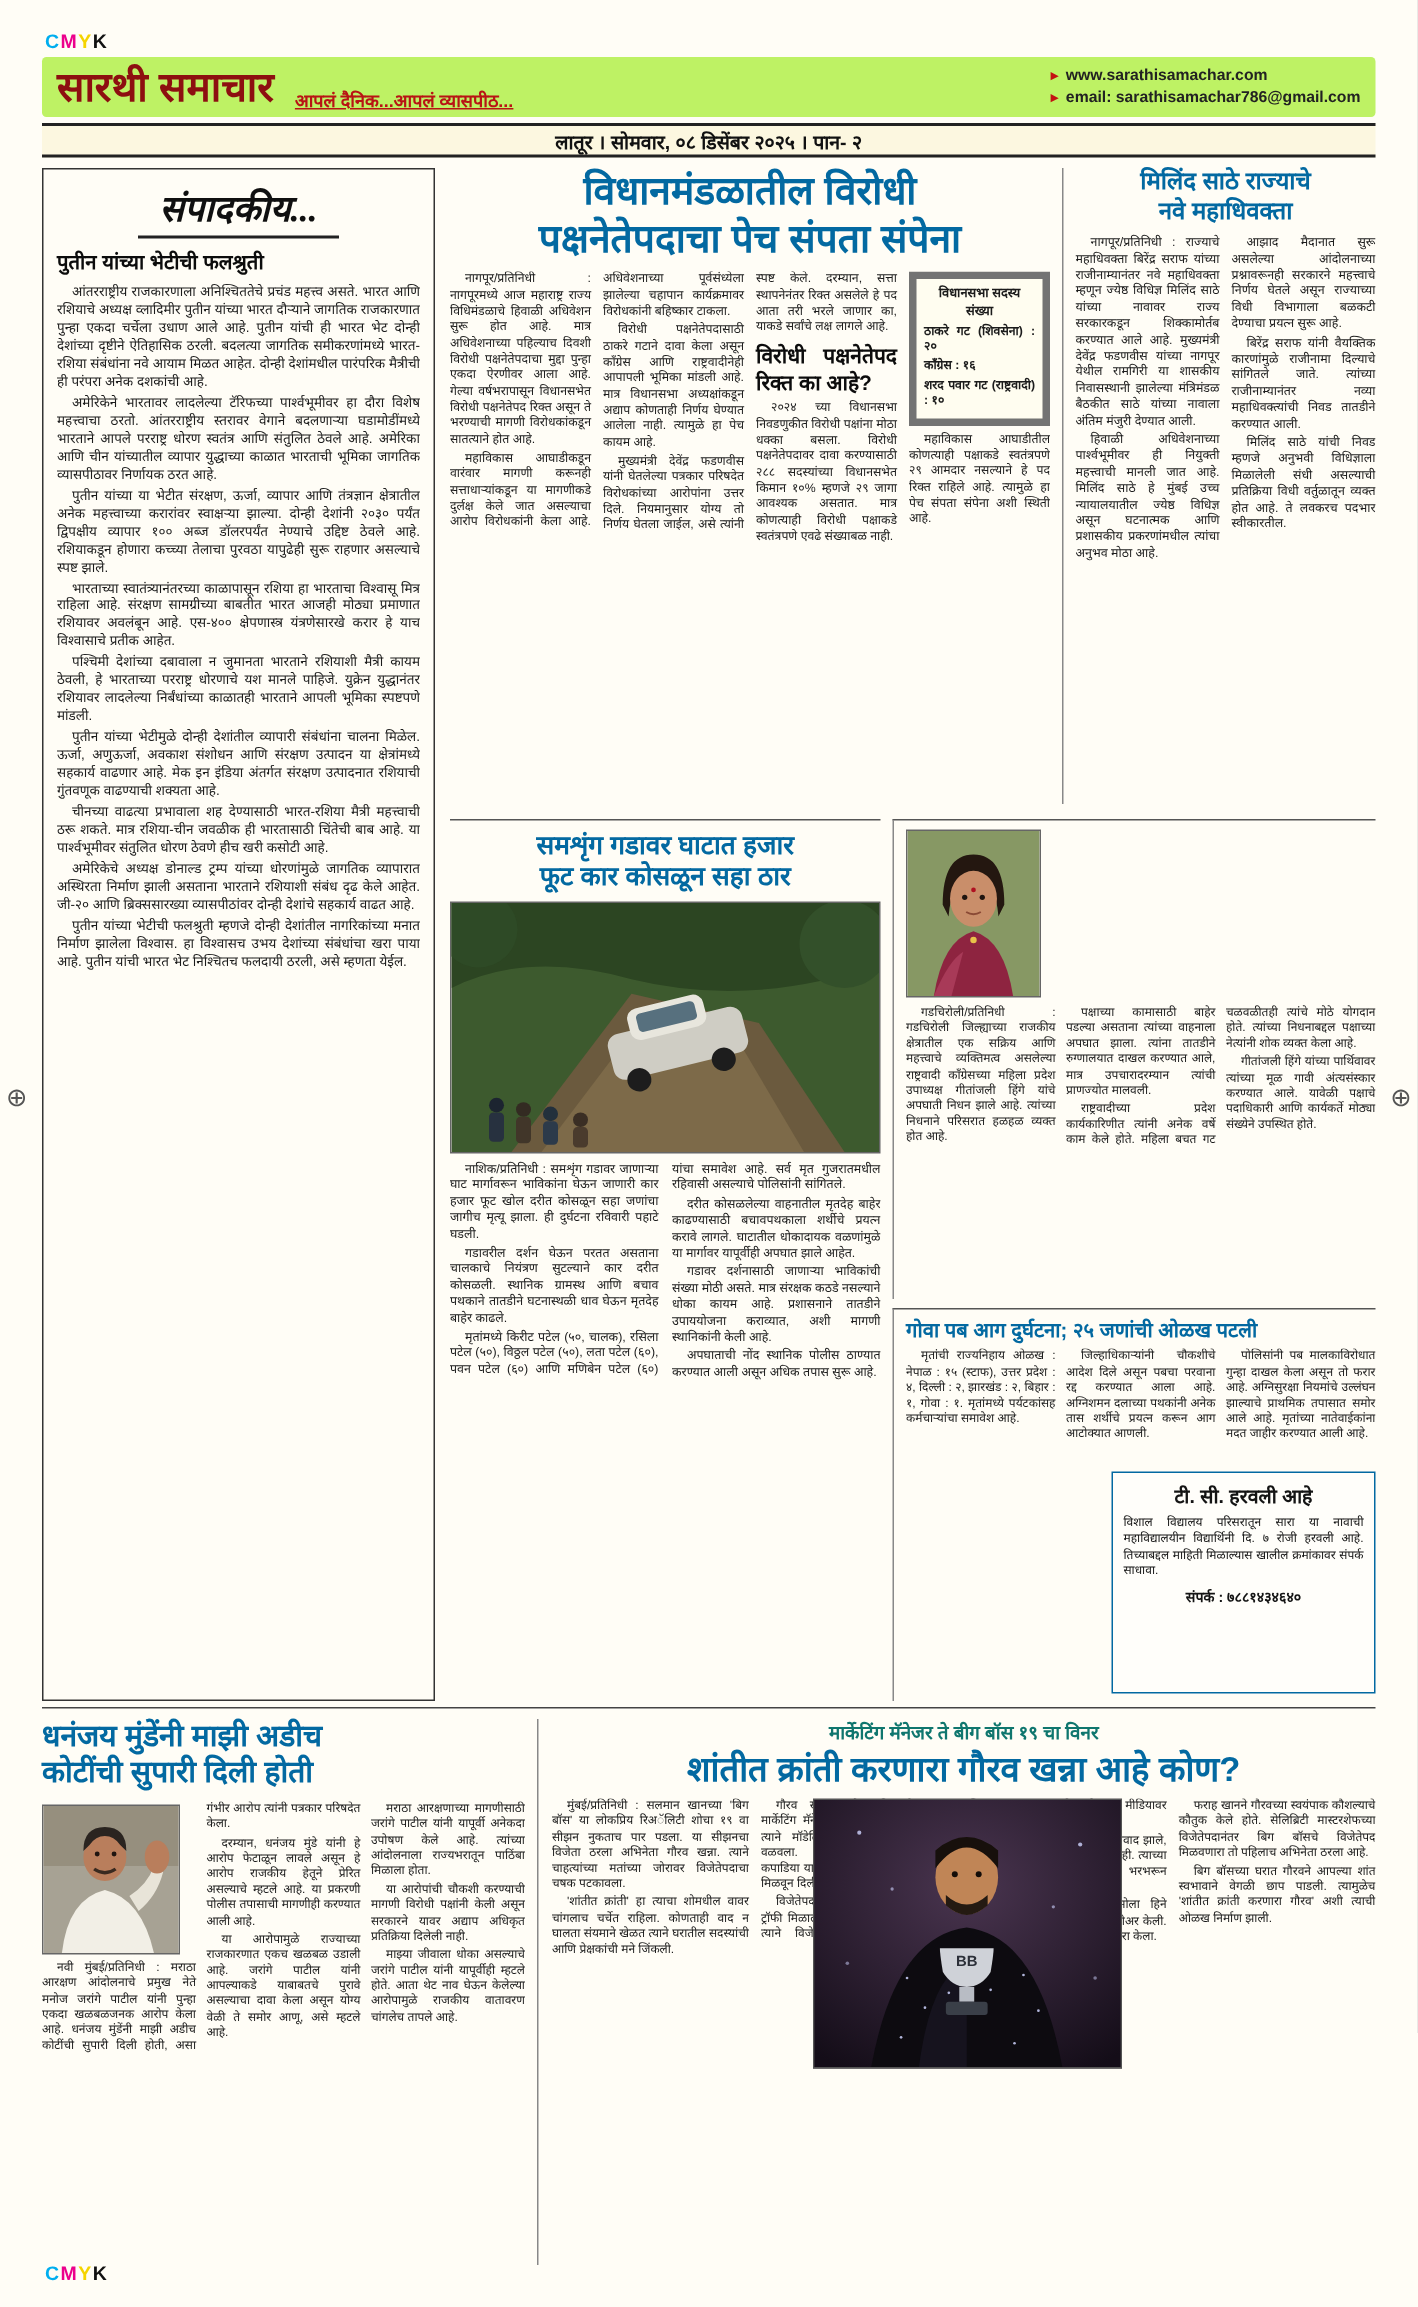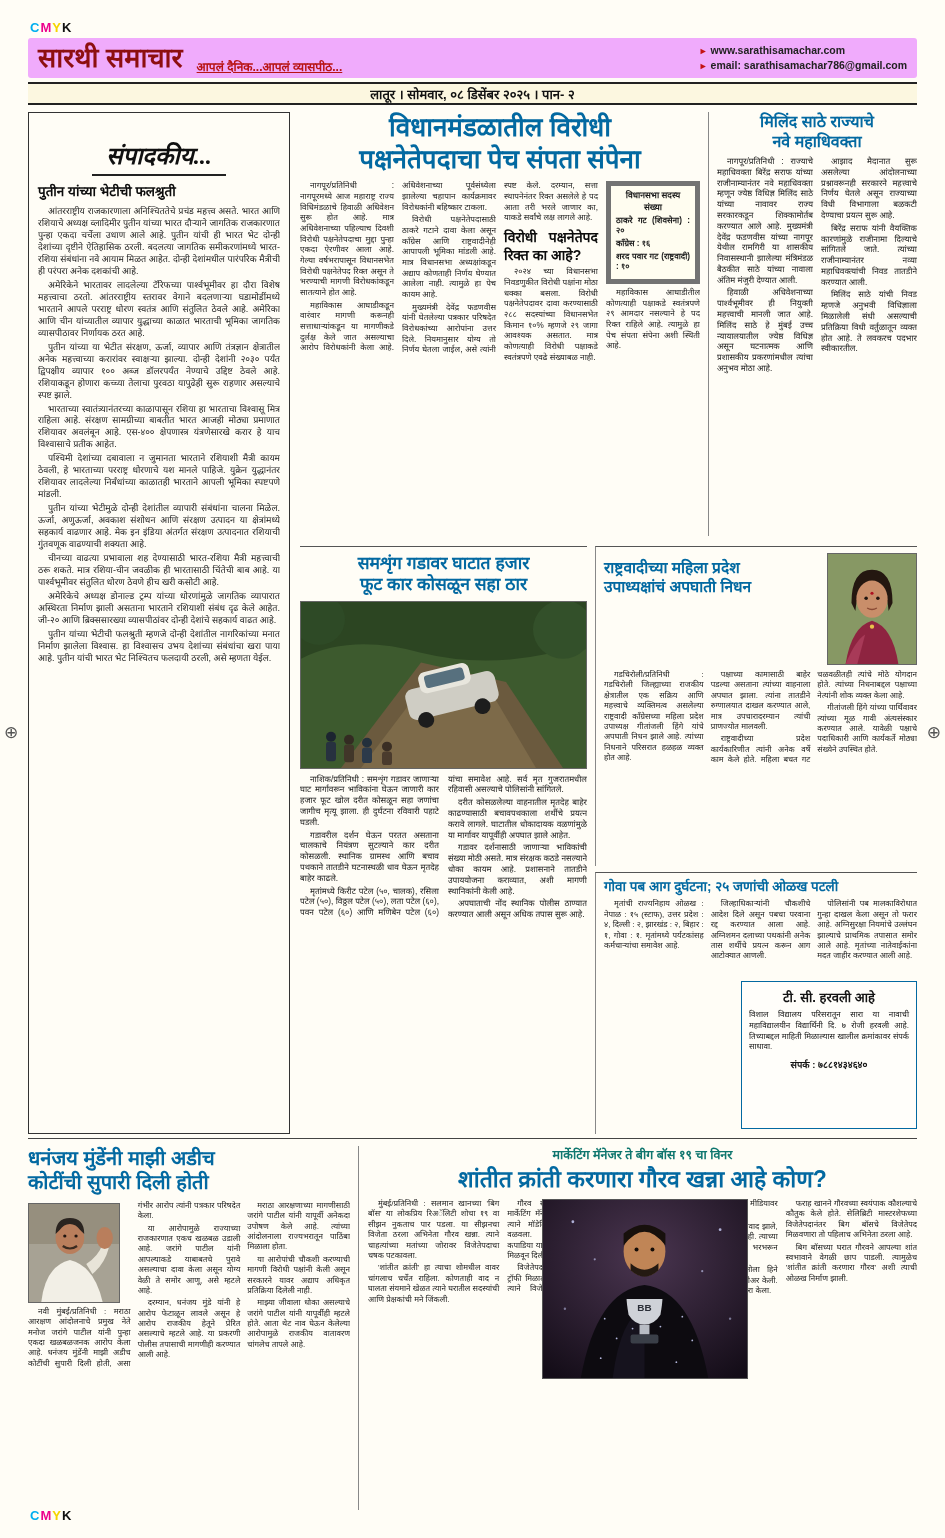--- a/index.html
+++ b/index.html
@@ -14,21 +14,21 @@
   .cmyk-top { left:30px; top:20px; }
   .cmyk-bottom { left:30px; top:1508px; }
   .cmyk .c { color:#00aeef; } .cmyk .m { color:#ec008c; }
   .cmyk .y { color:#f5d400; } .cmyk .k { color:#111; }
   .regmark { position:absolute; top:722px; font-size:17px; color:#555; }
   .regmark.left { left:4px; } .regmark.right { right:4px; }
 
   
   .masthead {
     position:absolute; left:28px; top:38px; width:889px; height:40px;
-    background:#f0abfc; display:flex; align-items:center; padding:0 10px;
+    background:#bef264; display:flex; align-items:center; padding:0 10px;
     border-radius:3px;
   }
   .paper-name { font-size:27px; font-weight:bold; color:#8d0f10; line-height:1; }
   .tagline { font-size:12px; color:#b81414; font-weight:bold; margin-left:14px; margin-top:16px;text-decoration:underline; }
   .contact { margin-left:auto; text-align:left; }
   .contact div { font-size:10.5px; font-weight:bold; color:#222; line-height:1.45; }
   .contact .arrow { color:#c41212; margin-right:3px; font-size:9px; }
 
   .dateline {
     position:absolute; left:28px; top:82px; width:889px; height:23px;
@@ -42,21 +42,21 @@
   
   .btxt { text-align:justify; color:#1b1b1b; }
   .btxt p { text-indent:10px; margin-bottom:2px; }
   .headline { font-weight:bold; color:#0369a1; text-align:center; text-wrap:balance; line-height:1.22; }
 
   
   .editorial {
     position:absolute; left:0; top:0; width:262px; height:1022px;
     border:1.5px solid #333; padding:8px 9px; background:#fffdf6;
   }
-  .edit-label-wrap { text-align:center; margin-bottom:6px;margin-top:17px; }
+  .edit-label-wrap { text-align:center; margin-bottom:6px; }
   .edit-label {
     display:inline-block; font-family:"Liberation Serif","DejaVu Serif",serif;
     font-style:italic; font-weight:bold; font-size:24px; color:#101010;
     border-bottom:2px solid #222; padding:0 14px 3px;
   }
   .edit-heading { font-size:13.5px; font-weight:bold; margin:4px 0 6px; color:#0c0c0c; }
   .edit-body { font-size:9px; line-height:1.33; height:918px; overflow:hidden; }
 
   
   .lead { position:absolute; left:272px; top:0; width:400px; height:424px; }
@@ -249,21 +249,20 @@
           <p>गडावरील दर्शन घेऊन परतत असताना चालकाचे नियंत्रण सुटल्याने कार दरीत कोसळली. स्थानिक ग्रामस्थ आणि बचाव पथकाने तातडीने घटनास्थळी धाव घेऊन मृतदेह बाहेर काढले.</p>
           <p>मृतांमध्ये किरीट पटेल (५०, चालक), रसिला पटेल (५०), विठ्ठल पटेल (५०), लता पटेल (६०), पवन पटेल (६०) आणि मणिबेन पटेल (६०) यांचा समावेश आहे. सर्व मृत गुजरातमधील रहिवासी असल्याचे पोलिसांनी सांगितले.</p>
           <p>दरीत कोसळलेल्या वाहनातील मृतदेह बाहेर काढण्यासाठी बचावपथकाला शर्थीचे प्रयत्न करावे लागले. घाटातील धोकादायक वळणांमुळे या मार्गावर यापूर्वीही अपघात झाले आहेत.</p>
           <p>गडावर दर्शनासाठी जाणाऱ्या भाविकांची संख्या मोठी असते. मात्र संरक्षक कठडे नसल्याने धोका कायम आहे. प्रशासनाने तातडीने उपाययोजना कराव्यात, अशी मागणी स्थानिकांनी केली आहे.</p>
           <p>अपघाताची नोंद स्थानिक पोलीस ठाण्यात करण्यात आली असून अधिक तपास सुरू आहे.</p>
         </div>
     </div>
 
     <div class="ncp">
       <div class="ncp-head">
-        <h2 class="headline">राष्ट्रवादीच्या महिला प्रदेश उपाध्यक्षांचं अपघाती निधन</h2>
         <svg class="leader-photo" viewBox="0 0 90 112" preserveAspectRatio="none" xmlns="http://www.w3.org/2000/svg">
           <rect width="90" height="112" fill="#8fa06b"></rect>
           <rect width="90" height="112" fill="#7a8b5a" opacity="0.4"></rect>
           <path d="M24,50 Q24,16 45,16 Q66,16 66,50 L62,58 Q60,32 45,32 Q30,32 28,58 Z" fill="#241710"></path>
           <ellipse cx="45" cy="46" rx="16" ry="19" fill="#c98e6a"></ellipse>
           <circle cx="39" cy="45" r="1.8" fill="#201510"></circle>
             <circle cx="51" cy="45" r="1.8" fill="#201510"></circle>
           <circle cx="45" cy="40" r="1.6" fill="#b01020"></circle>
           <path d="M40,55 Q45,58 50,55" stroke="#8a4a35" fill="none" stroke-width="1.3"></path>
           <path d="M18,112 Q24,74 45,68 Q66,74 72,112 Z" fill="#8e2440"></path>
@@ -305,22 +304,22 @@
           <path d="M26,30 Q26,14 40,14 Q54,14 54,30 L50,26 Q46,20 40,20 Q34,20 30,26 Z" fill="#2a2420"></path>
           <circle cx="35" cy="32" r="1.6" fill="#201510"></circle>
             <circle cx="46" cy="32" r="1.6" fill="#201510"></circle>
           <path d="M33,42 Q40,47 47,42" stroke="#3a2a20" stroke-width="2.2" fill="none"></path>
           <path d="M12,98 Q16,62 40,56 Q64,62 72,98 Z" fill="#f2efe6"></path>
           <path d="M56,60 Q68,52 72,40 L78,44 Q74,60 62,70 Z" fill="#e8e4d8"></path>
           <ellipse cx="74" cy="34" rx="8" ry="11" fill="#b97e5c"></ellipse>
         </svg>
         <div>
             <p>नवी मुंबई/प्रतिनिधी : मराठा आरक्षण आंदोलनाचे प्रमुख नेते मनोज जरांगे पाटील यांनी पुन्हा एकदा खळबळजनक आरोप केला आहे. धनंजय मुंडेंनी माझी अडीच कोटींची सुपारी दिली होती, असा गंभीर आरोप त्यांनी पत्रकार परिषदेत केला.</p>
+            <p>दरम्यान, धनंजय मुंडे यांनी हे आरोप फेटाळून लावले असून हे आरोप राजकीय हेतूने प्रेरित असल्याचे म्हटले आहे. या प्रकरणी पोलीस तपासाची मागणीही करण्यात आली आहे.</p>
             <p>या आरोपामुळे राज्याच्या राजकारणात एकच खळबळ उडाली आहे. जरांगे पाटील यांनी आपल्याकडे याबाबतचे पुरावे असल्याचा दावा केला असून योग्य वेळी ते समोर आणू, असे म्हटले आहे.</p>
-            <p>दरम्यान, धनंजय मुंडे यांनी हे आरोप फेटाळून लावले असून हे आरोप राजकीय हेतूने प्रेरित असल्याचे म्हटले आहे. या प्रकरणी पोलीस तपासाची मागणीही करण्यात आली आहे.</p>
             <p>मराठा आरक्षणाच्या मागणीसाठी जरांगे पाटील यांनी यापूर्वी अनेकदा उपोषण केले आहे. त्यांच्या आंदोलनाला राज्यभरातून पाठिंबा मिळाला होता.</p>
             <p>या आरोपांची चौकशी करण्याची मागणी विरोधी पक्षांनी केली असून सरकारने यावर अद्याप अधिकृत प्रतिक्रिया दिलेली नाही.</p>
             <p>माझ्या जीवाला धोका असल्याचे जरांगे पाटील यांनी यापूर्वीही म्हटले होते. आता थेट नाव घेऊन केलेल्या आरोपामुळे राजकीय वातावरण चांगलेच तापले आहे.</p>
           </div>
       </div>
     </div>
 
     <div class="bigboss">
       <div class="kicker">मार्केटिंग मॅनेजर ते बीग बॉस १९ चा विनर</div>
       <h1 class="headline">शांतीत क्रांती करणारा गौरव खन्ना आहे कोण?</h1>

